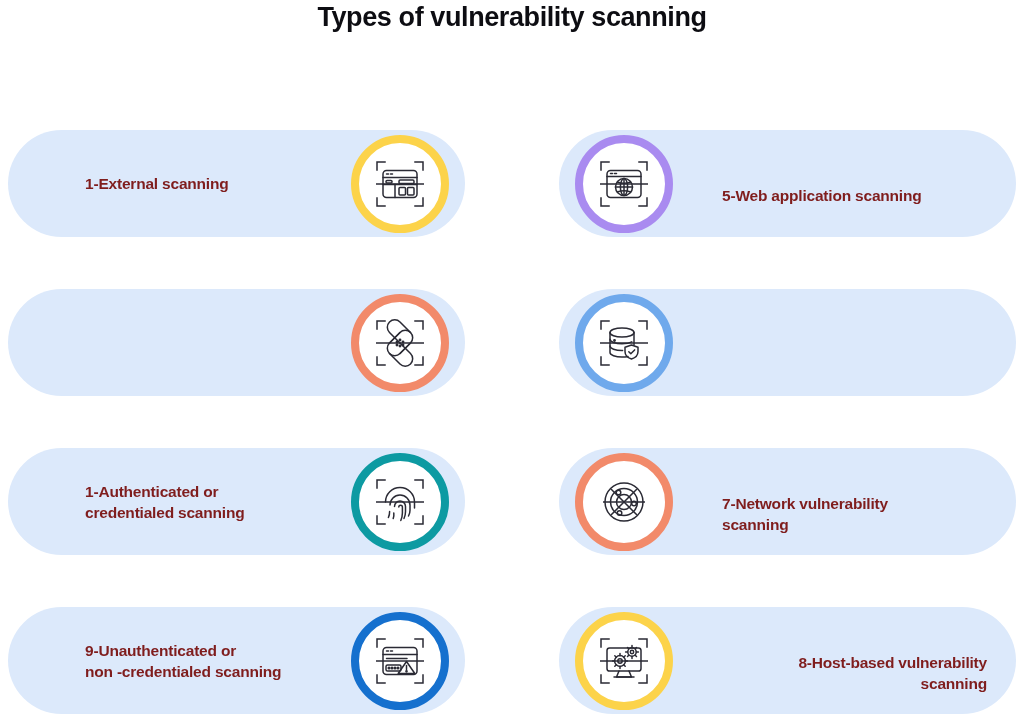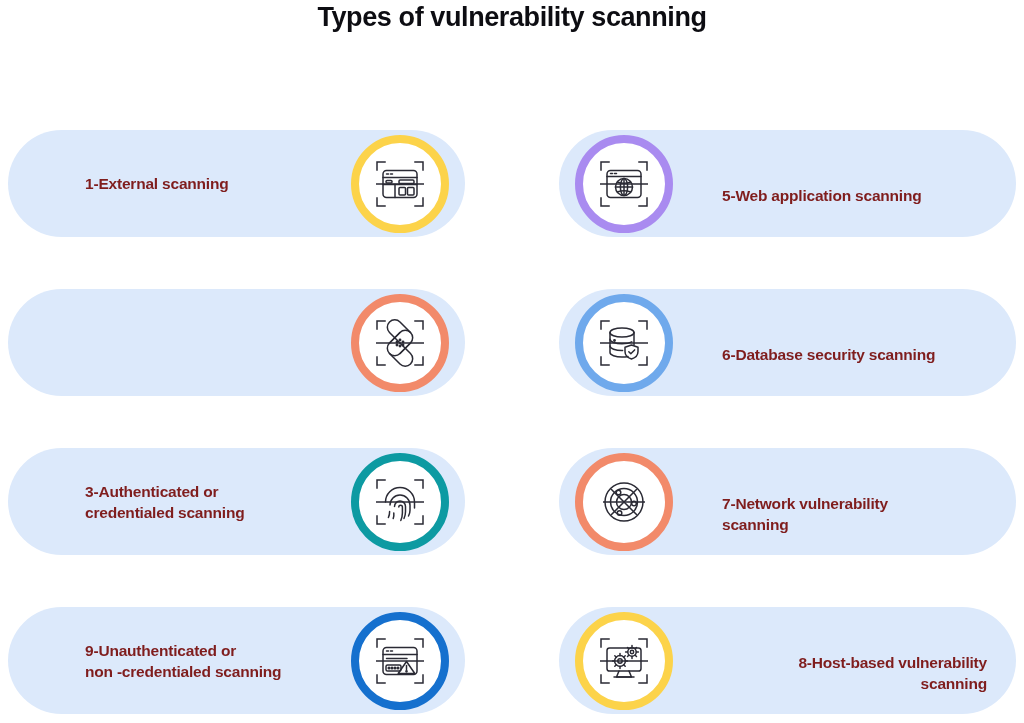--- a/index.html
+++ b/index.html
@@ -92,21 +92,21 @@
             <circle cx="31" cy="34" r="0.7"></circle>
           <circle cx="28" cy="33" r="0.7"></circle>
             <circle cx="34" cy="33" r="0.7"></circle>
         </g>
         <line class="scanline" x1="7" y1="31" x2="55" y2="31"></line>
       </svg>
     </div>
   </div>
 
   <div class="card left" style="top:318px;">
-    <div class="card-label">3-Authenticated or
+    <div class="card-label">1-Authenticated or
 credentialed scanning</div>
     <div class="icon-badge" style="border:8px solid #0d9aa2;">
       <svg width="62" height="62" viewBox="0 0 62 62">
         <g class="icon-bracket">
           <path d="M8 17 V9 H16"></path>
             <path d="M46 9 H54 V17"></path>
           <path d="M54 45 V53 H46"></path>
             <path d="M16 53 H8 V45"></path>
         </g>
         <g class="icon-glyph">
@@ -172,21 +172,20 @@
           <path d="M24.3 29 q6.7 2.6 13.4 0"></path>
           <path d="M24.3 39 q6.7 -2.6 13.4 0"></path>
           <path d="M31 25.5 V42.5"></path>
         </g>
         <line class="scanline" x1="7" y1="31" x2="55" y2="31"></line>
       </svg>
     </div>
   </div>
 
   <div class="card right" style="top:159px;">
-    <div class="card-label">6-Database security scanning</div>
     <div class="icon-badge" style="border:8px solid #6fa9ec;">
       <svg width="62" height="62" viewBox="0 0 62 62">
         <g class="icon-bracket">
           <path d="M8 17 V9 H16"></path>
             <path d="M46 9 H54 V17"></path>
           <path d="M54 45 V53 H46"></path>
             <path d="M16 53 H8 V45"></path>
         </g>
         <g class="icon-glyph">
           <ellipse cx="29" cy="20.5" rx="12" ry="4.6"></ellipse>

